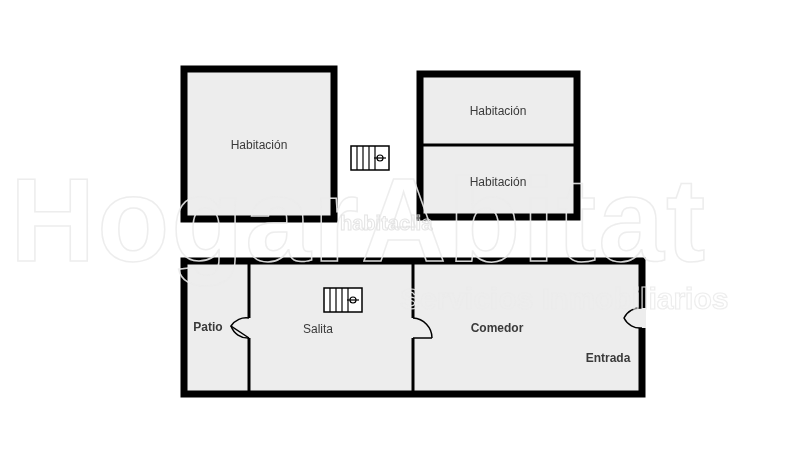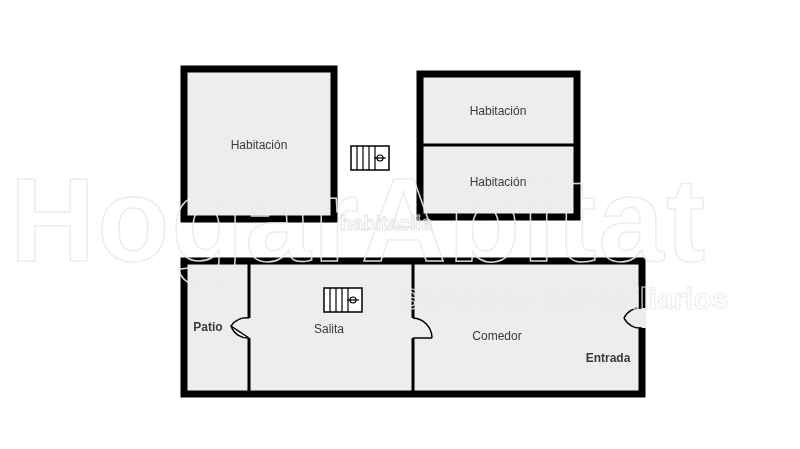--- a/index.html
+++ b/index.html
@@ -61,15 +61,15 @@
 </svg>
 
 <div class="wm" style="left:10px; top:152px; font-size:118px; letter-spacing:2px;">HogarAbitat</div>
 <div class="wm" style="left:400px; top:282px; font-size:30px; -webkit-text-stroke:1.2px rgba(235,235,235,0.9);">Servicios Inmobiliarios</div>
 <div class="wm" style="left:340px; top:212px; font-size:20px; font-weight:bold; -webkit-text-stroke:1px rgba(225,225,225,0.9);">habitaclia</div>
 
 <div class="label" style="left:259px; top:145px;">Habitación</div>
 <div class="label" style="left:498px; top:111px;">Habitación</div>
 <div class="label" style="left:498px; top:182px;">Habitación</div>
 <div class="label" style="left:208px; top:327px;font-weight:bold;">Patio</div>
-<div class="label" style="left:329px; top:329px;">Salita</div>
-<div class="label" style="left:497px; top:336px;">Comedor</div>
+<div class="label" style="left:318px; top:329px;">Salita</div>
+<div class="label" style="left:497px; top:328px;font-weight:bold;">Comedor</div>
 <div class="label" style="left:608px; top:358px;font-weight:bold;">Entrada</div>
 
 </body></html>

